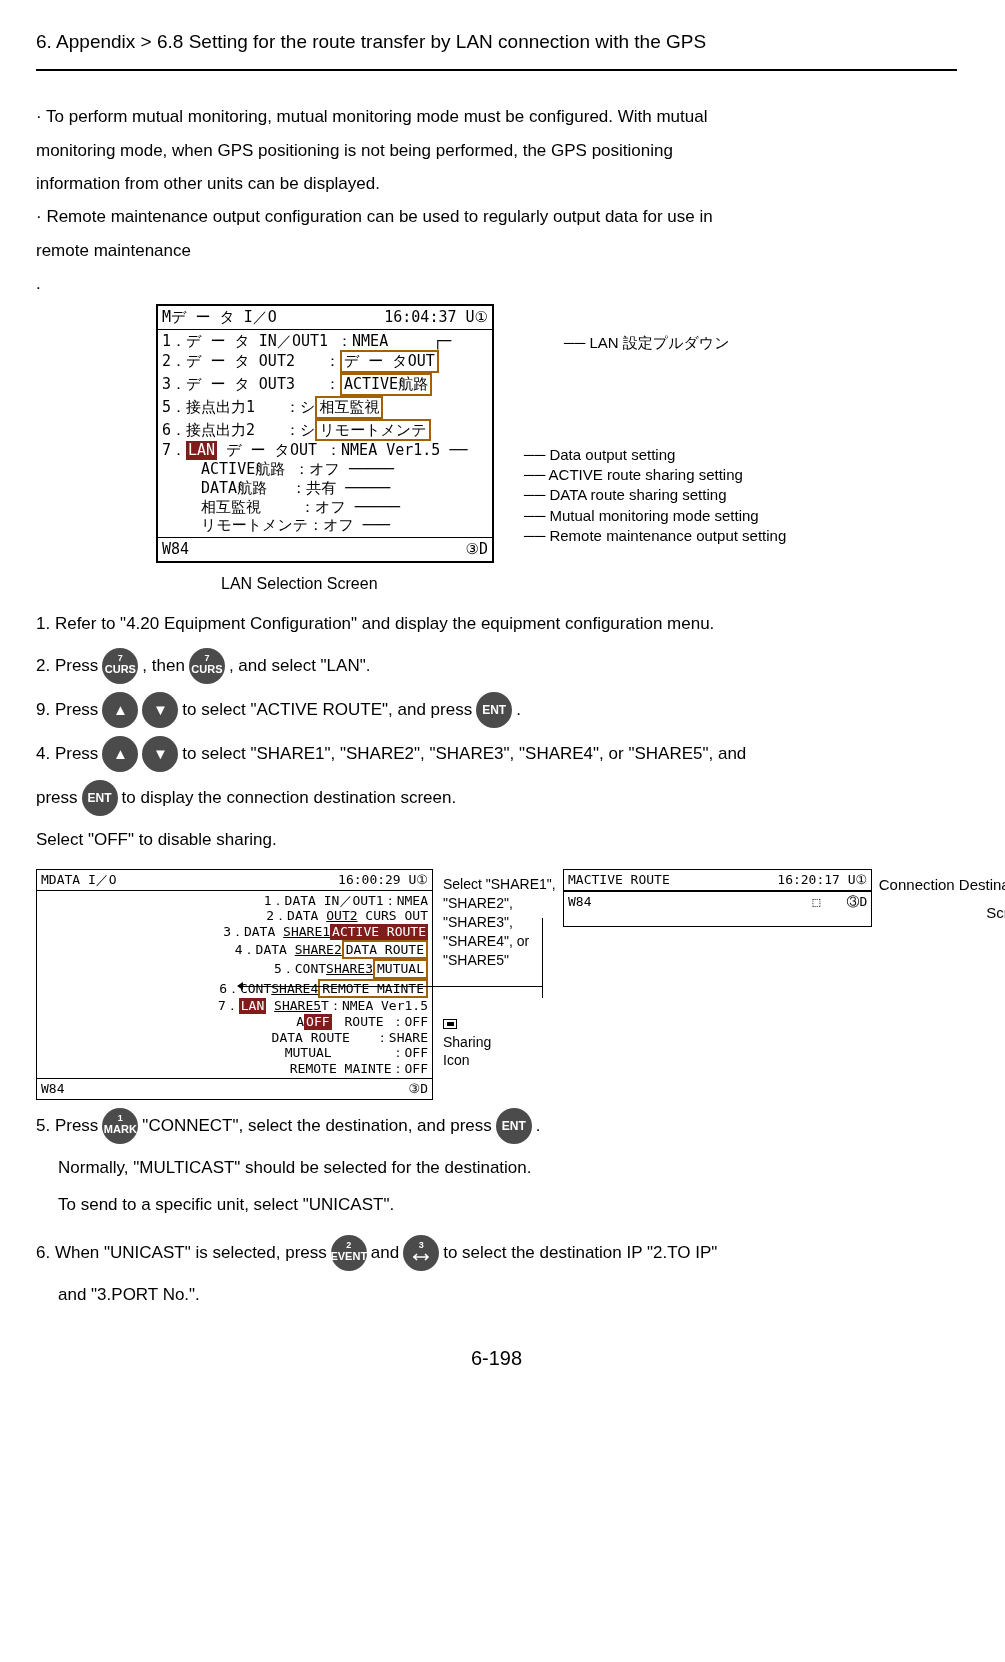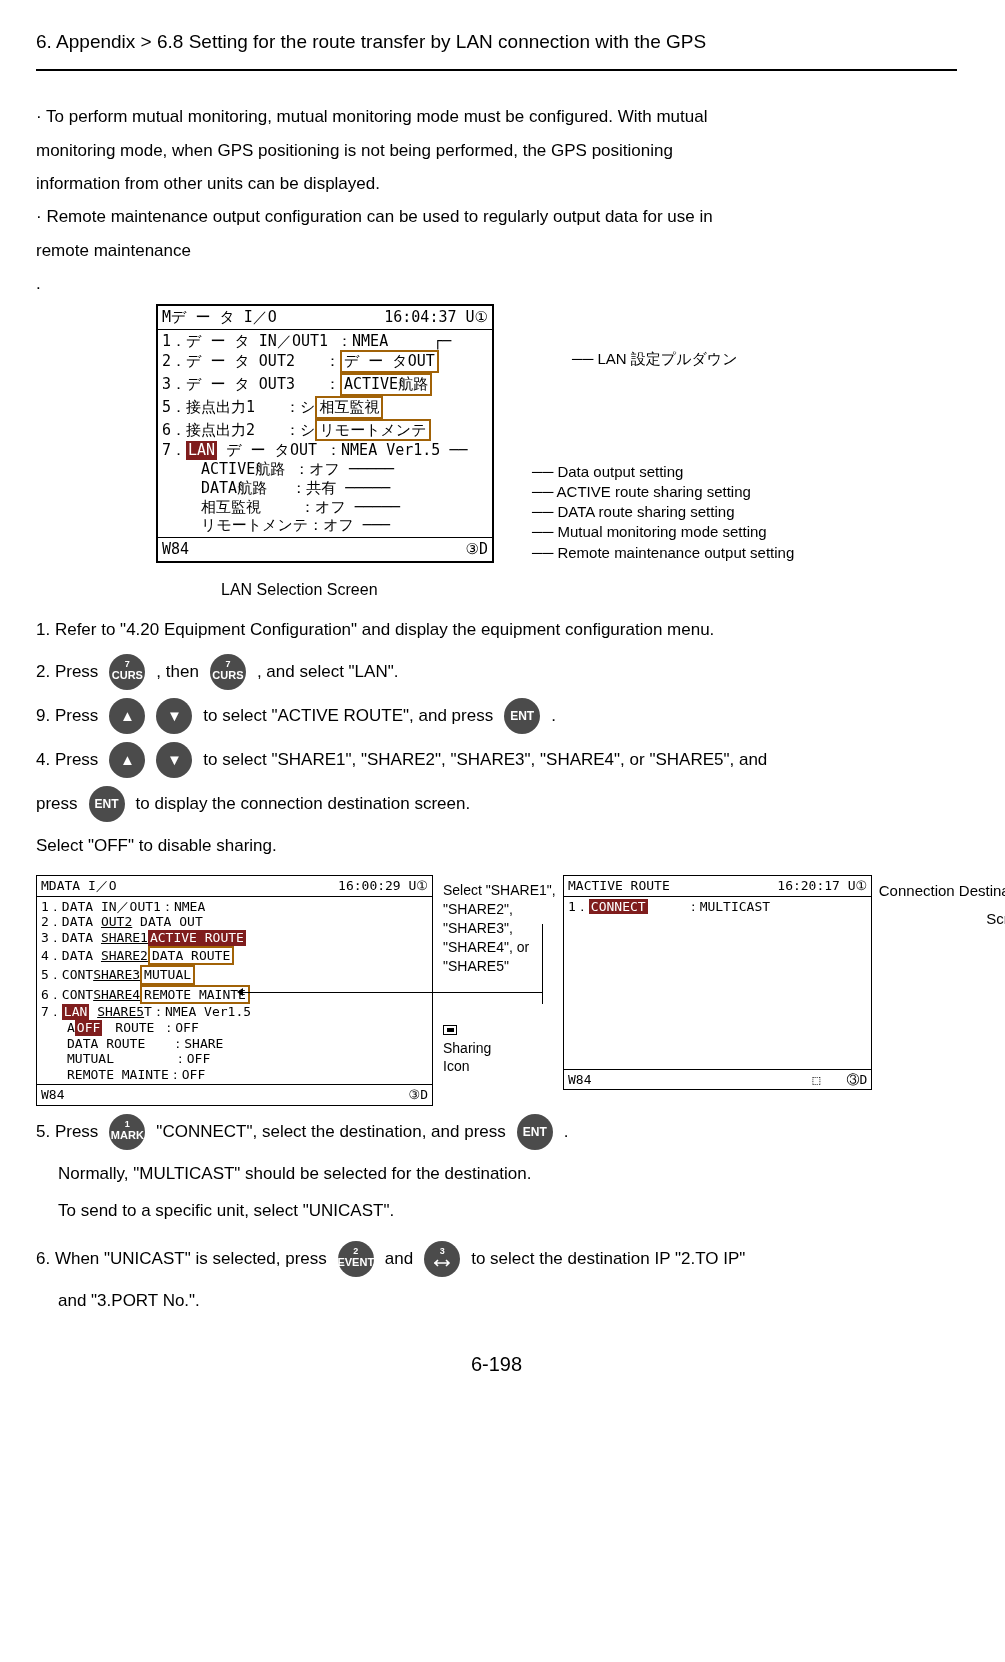--- a/index.html
+++ b/index.html
@@ -10,23 +10,23 @@
       color: #000;
       padding: 24px 48px 24px 36px;
       font-size: 17px;
       line-height: 1.85;
     }
     .header-line { font-size: 19px; margin-bottom: 10px; }
     .hr { border: none; border-top: 2px solid #000; margin: 4px 0 30px 0; }
     .para { margin-bottom: 2px; }
     .lan-panel {
       display: flex;
-      align-items: flex-end;
-      margin: 4px 0 12px 120px;
-      gap: 8px;
+      align-items: center;
+      margin: 4px 0 6px 120px;
+      gap: 0;
     }
     .device-box {
       border: 2px solid #000;
       width: 338px;
       background: #fff;
       font-family: "MS Gothic", monospace;
       font-size: 15px;
       line-height: 1.25;
     }
     .device-title {
@@ -49,21 +49,21 @@
     }
     .callouts {
       font-size: 15px;
       line-height: 1.35;
       position: relative;
     }
     .callout-group-top { margin-top: 12px; margin-left: 70px; }
     .callout-group-bottom { margin-top: 92px; margin-left: 30px; }
     .callout-line { white-space: nowrap; }
     .caption { text-align: left; margin-left: 185px; font-size: 16px; margin-top: 4px; margin-bottom: 10px; }
-    .step { display: flex; align-items: center; flex-wrap: wrap; gap: 11px; margin: 8px 0; }
+    .step { display: flex; align-items: center; flex-wrap: wrap; gap: 4px; margin: 8px 0; }
     .step-block { margin: 6px 0; }
     .icon-round {
       width: 36px; height: 36px; border-radius: 50%;
       background: #4b4b4b; color: #fff;
       display: inline-flex; align-items: center; justify-content: center;
       font-size: 10px; font-weight: bold;
       position: relative;
       flex-shrink: 0;
     }
     .icon-round .sup {
@@ -76,20 +76,21 @@
       gap: 10px;
       margin: 14px 0 6px 0;
       align-items: flex-start;
     }
     .img-box {
       border: 1.5px solid #000;
       font-family: "MS Gothic", monospace;
       font-size: 13px;
       line-height: 1.2;
       background: #fff;
+      text-align: right;
     }
     .img-a { width: 397px; }
     .img-b { width: 395px; }
     .img-title { border-bottom: 1px solid #000; padding: 2px 4px; display: flex; justify-content: space-between; }
     .img-body { padding: 2px 4px; position: relative; }
     .img-foot { border-top: 1px solid #000; padding: 2px 4px; display: flex; justify-content: space-between; }
     .side-note { font-size: 14px; }
     .side-note .ln { white-space: nowrap; }
     .conn-caption { font-size: 15px; text-align: right; margin-top: 2px; }
     .indent { margin-left: 22px; }
@@ -208,21 +209,21 @@
 <div class="imgs-row">
   <div class="left-col">
     <div class="img-a-wrap">
       <div class="img-box img-a">
         <div class="img-title">
           <span>MDATA I／O</span>
           <span>16:00:29 U①</span>
         </div>
         <div class="img-body">
           <div class="row">1．DATA IN／OUT1：NMEA</div>
-          <div class="row"><span>2．DATA </span><u>OUT2</u><span>  DATA OUT</span></div>
+          <div class="row"><span>2．DATA </span><u>OUT2</u><span>  CURS OUT</span></div>
           <div class="row"><span>3．DATA </span><u>SHARE1</u><span class="inv">ACTIVE ROUTE</span></div>
           <div class="row"><span>4．DATA </span><u>SHARE2</u><span class="box">DATA ROUTE</span></div>
           <div class="row"><span>5．CONT</span><u>SHARE3</u><span class="box">MUTUAL</span></div>
           <div class="row"><span>6．CONT</span><u>SHARE4</u><span class="box">REMOTE MAINTE</span></div>
           <div class="row"><span>7．</span><span class="inv">LAN</span><span> </span><u>SHARE5</u><span>T：NMEA Ver1.5</span></div>
           <div class="row"><span>　　A</span><span class="inv">OFF</span><span>　ROUTE ：OFF</span></div>
           <div class="row">　　DATA ROUTE　　：SHARE</div>
           <div class="row">　　MUTUAL　　　　 ：OFF</div>
           <div class="row">　　REMOTE MAINTE：OFF</div>
         </div>
@@ -248,23 +249,20 @@
     <div><span class="share-box-icon"><div class="in"></div></span></div>
     <div class="ln">Sharing</div>
     <div class="ln">Icon</div>
   </div>
   <div class="right-col">
     <div class="img-box img-b">
       <div class="img-title">
         <span>MACTIVE ROUTE</span>
         <span>16:20:17 U①</span>
       </div>
-      <div class="img-body" style="height:172px;">
-        <div class="row"><span>1．</span><span class="inv">CONNECT</span><span>　　　：MULTICAST</span></div>
-      </div>
       <div class="img-foot">
         <span>W84</span>
         <span>⬚　　③D</span>
       </div>
     </div>
     <div class="conn-caption">Connection Destination Screen</div>
   </div>
 </div>
 
 <div class="step">

